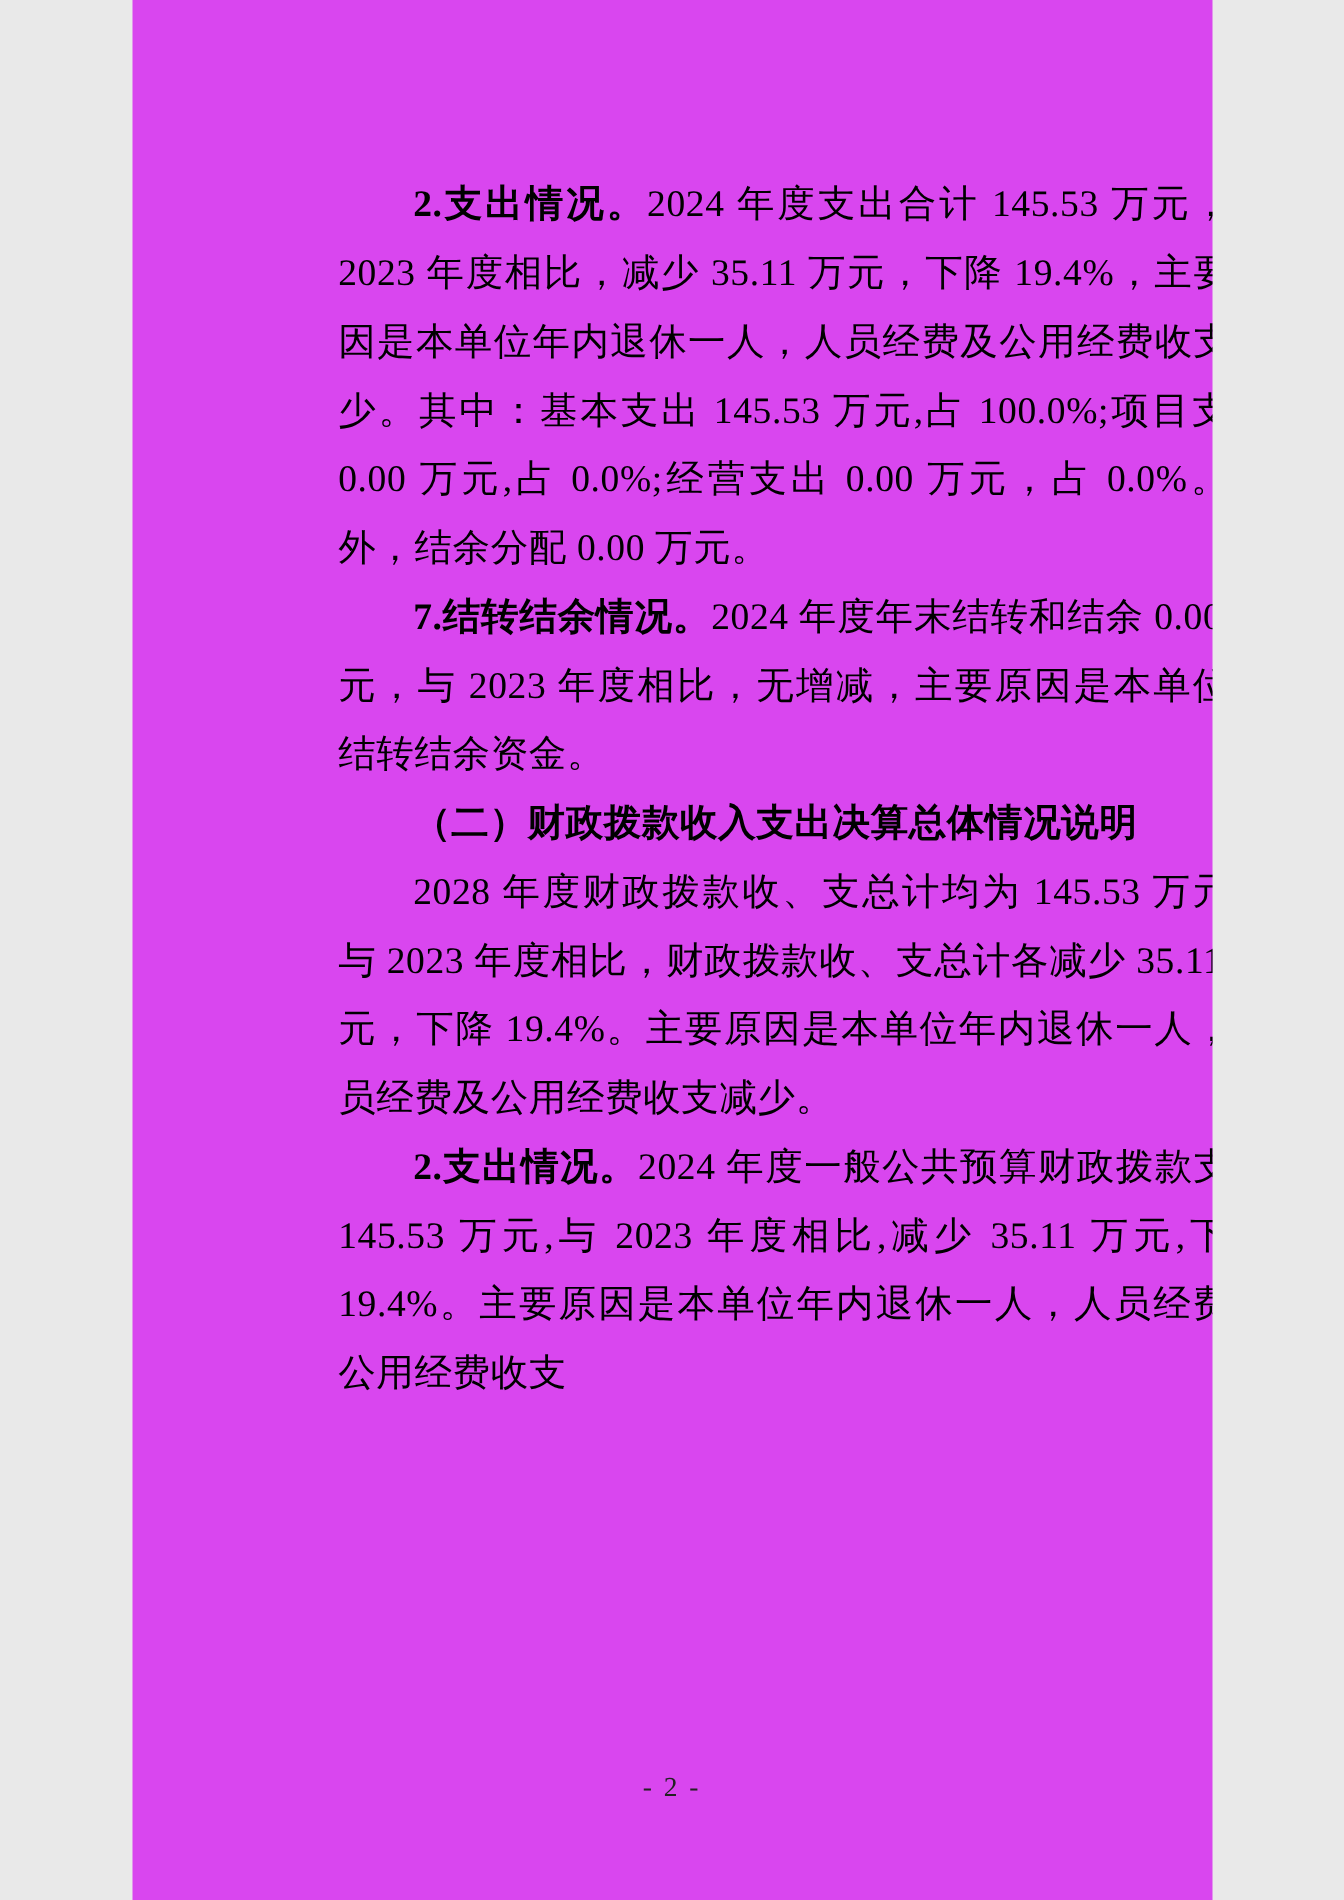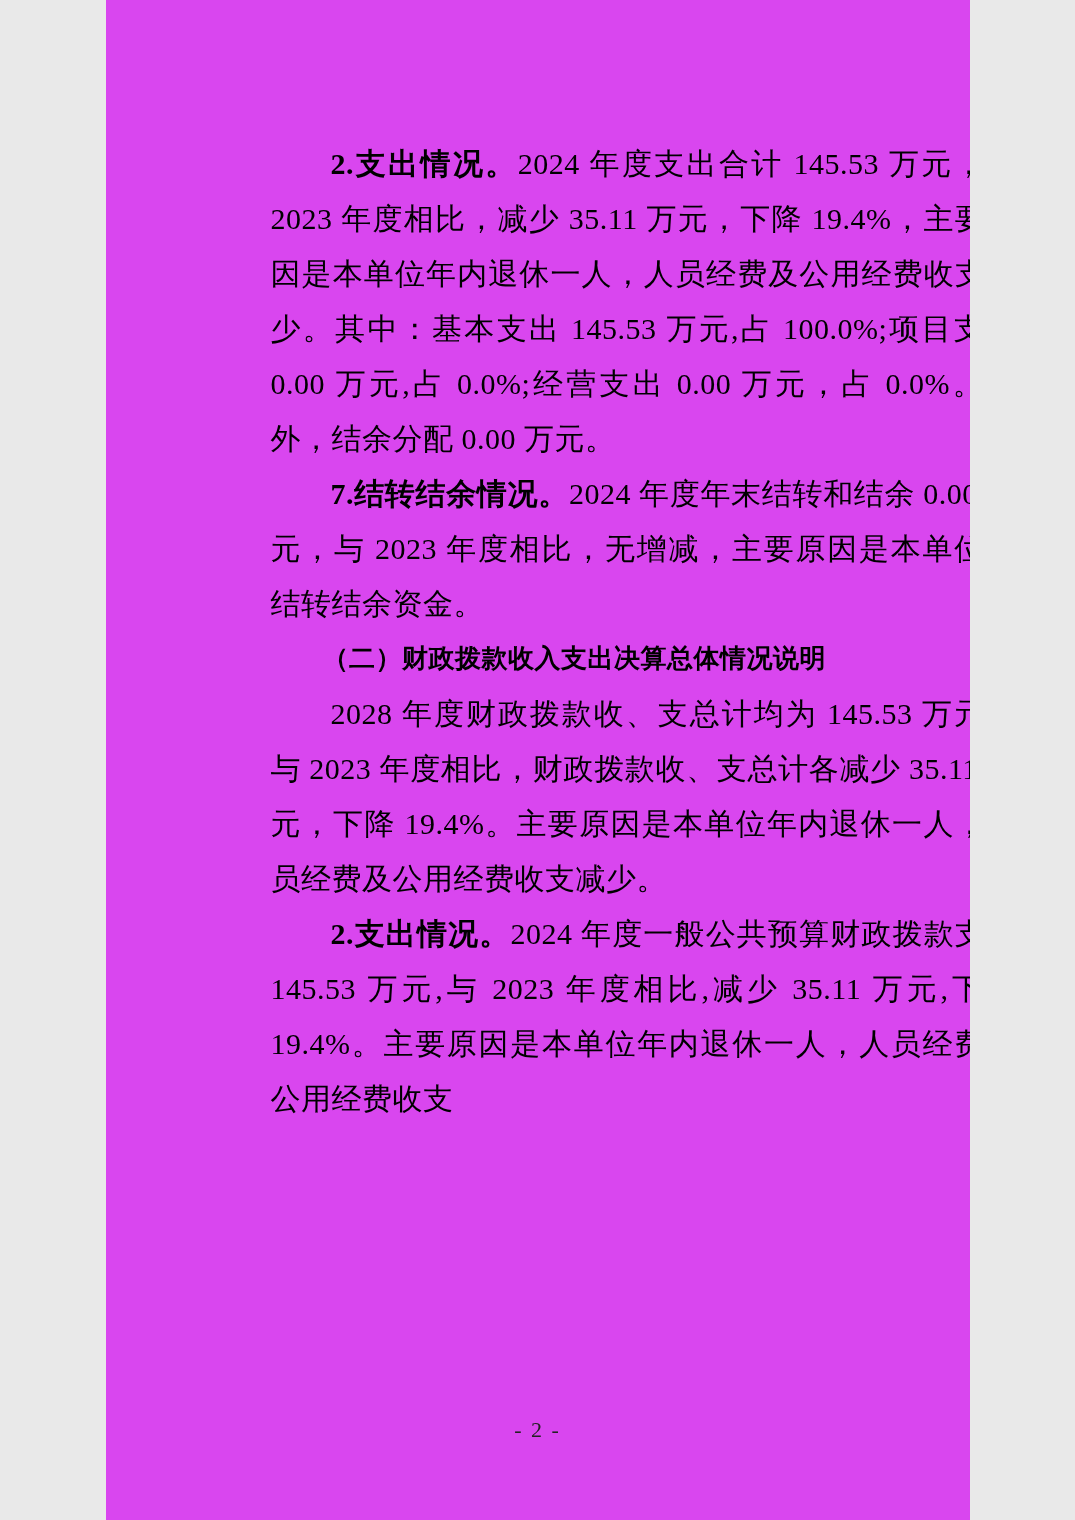--- a/index.html
+++ b/index.html
@@ -26,21 +26,21 @@
     letter-spacing: 0.5px;
   }
   .para {
     text-indent: 2em;
     margin: 0;
   }
   .lead { font-weight: bold; }
   .heading {
     text-indent: 2em;
     font-weight: bold;
-    font-size: 26px;
+    font-size: 30px;
     line-height: 55px;
     margin: 0;
   }
   .page-footer {
     position: absolute;
     left: 0;
     right: 0;
     bottom: 75px;
     text-align: center;
     font-size: 22px;

